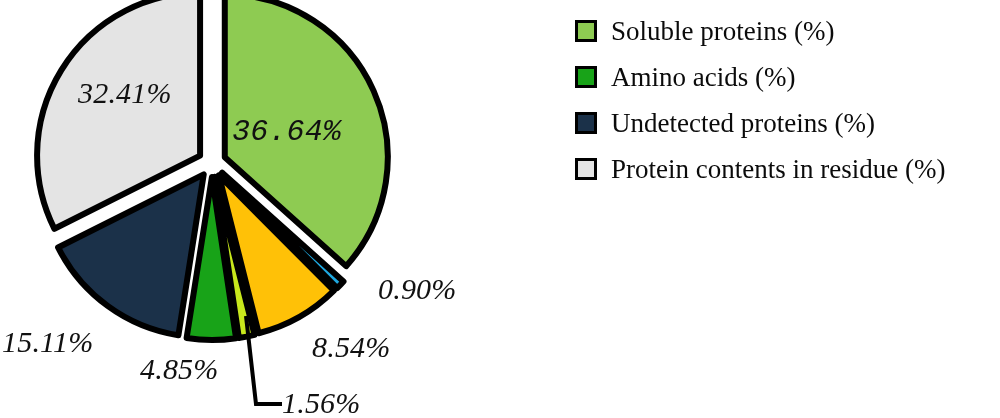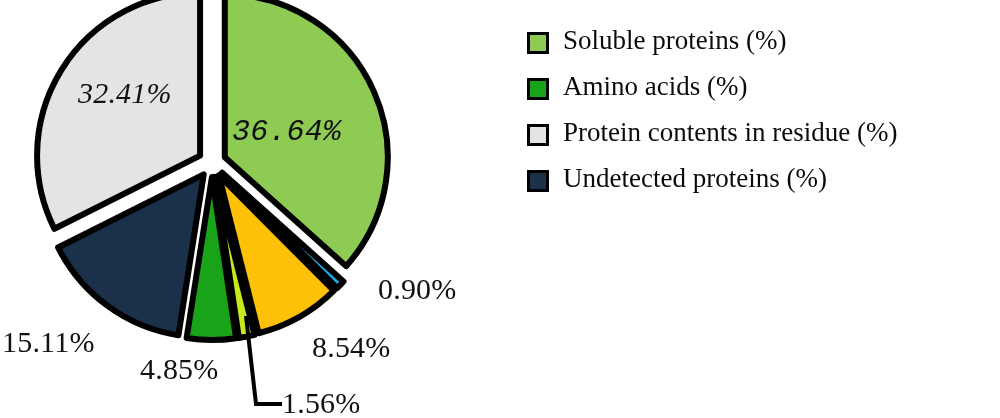--- a/index.html
+++ b/index.html
@@ -8,26 +8,26 @@
   #root{position:relative;width:1000px;height:418px;background:#fff;}
 
   
   #pie-wrap{position:absolute;left:0;top:0;width:520px;height:418px;}
   #pie-svg{position:absolute;left:0;top:0;}
   .slice{stroke:#000000;stroke-width:6;stroke-linejoin:round;}
 
   
   .pie-label{position:absolute;white-space:nowrap;color:#111111;
              font-family:"Liberation Serif","DejaVu Serif",serif;
-             font-size:30px;letter-spacing:.2px;}
+             font-size:30px;font-style:italic;letter-spacing:.2px;}
   .pie-label.inside{font-style:italic;}
 
   
   #legend{position:absolute;left:527px;top:8px;width:470px;}
-  .legend-row{display:flex;align-items:flex-end;height:46px;}
+  .legend-row{display:flex;align-items:center;height:46px;margin-left:48px;}
   .swatch{width:22px;height:22px;border:3px solid #000;box-sizing:border-box;
           flex:0 0 auto;margin-right:14px;}
   .legend-text{font-family:"Liberation Serif","DejaVu Serif",serif;
                font-size:27px;color:#0b0b0b;line-height:1;white-space:nowrap;}
 </style>
 </head>
 <body>
 
 <div id="root">
 
@@ -64,22 +64,22 @@
   <div id="legend">
     <div class="legend-row">
       <span class="swatch" style="background: rgb(142, 203, 82);"></span>
       <span class="legend-text">Soluble proteins (%)</span>
     </div>
     <div class="legend-row">
       <span class="swatch" style="background: rgb(24, 163, 24);"></span>
       <span class="legend-text">Amino acids (%)</span>
     </div>
     <div class="legend-row">
+      <span class="swatch" style="background: rgb(27, 49, 73);"></span>
+      <span class="legend-text">Undetected proteins (%)</span>
+    </div>
+    <div class="legend-row">
       <span class="swatch" style="background: rgb(228, 228, 228);"></span>
       <span class="legend-text">Protein contents in residue (%)</span>
-    </div>
-    <div class="legend-row">
-      <span class="swatch" style="background: rgb(27, 49, 73);"></span>
-      <span class="legend-text">Undetected proteins (%)</span>
     </div>
   </div>
 
 </div>
 
 </body></html>

